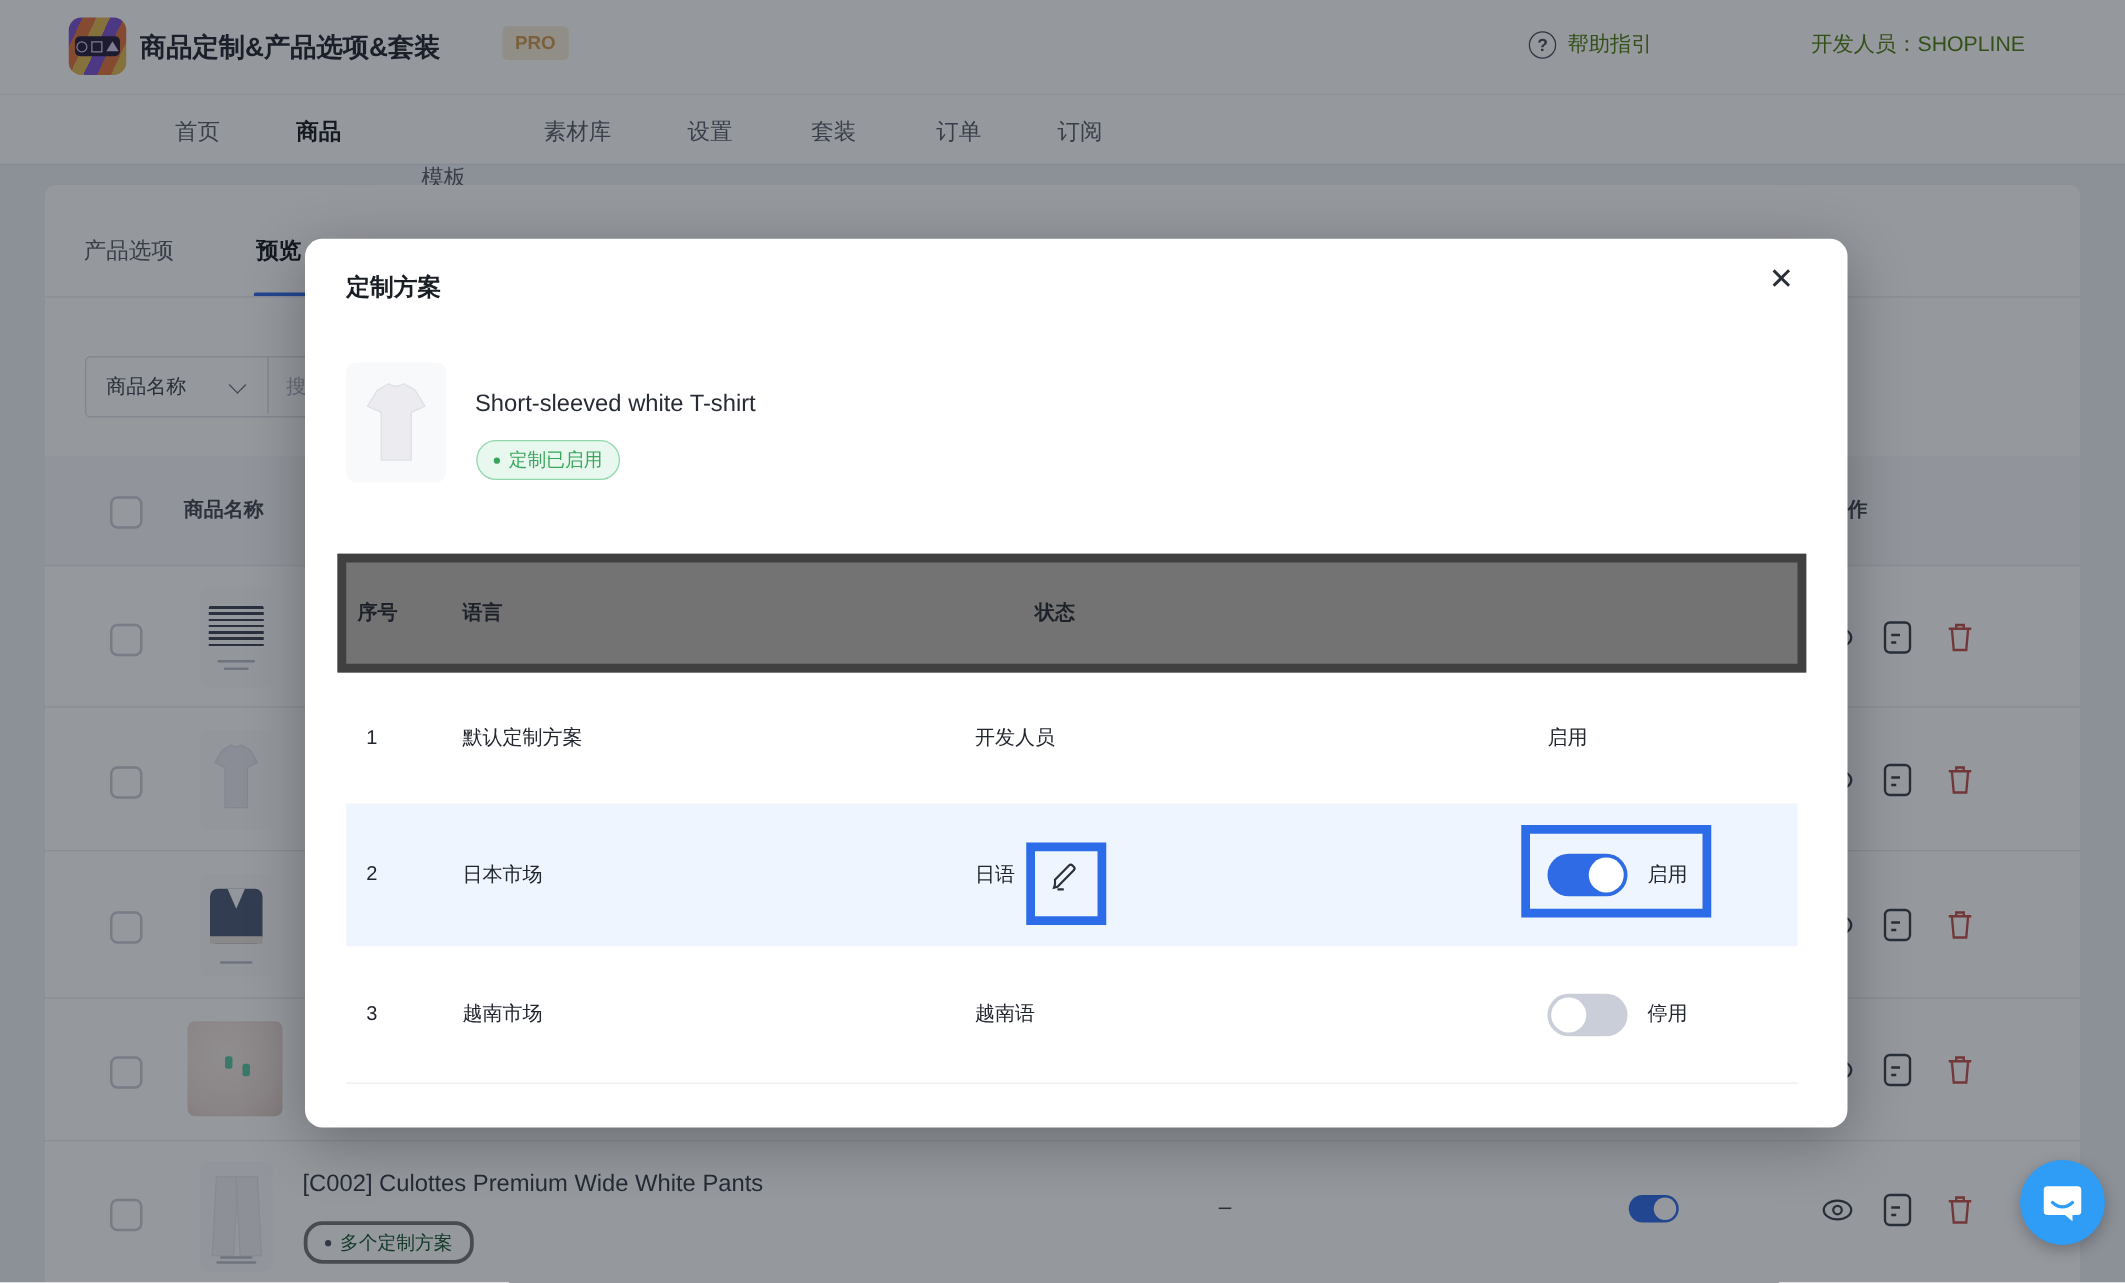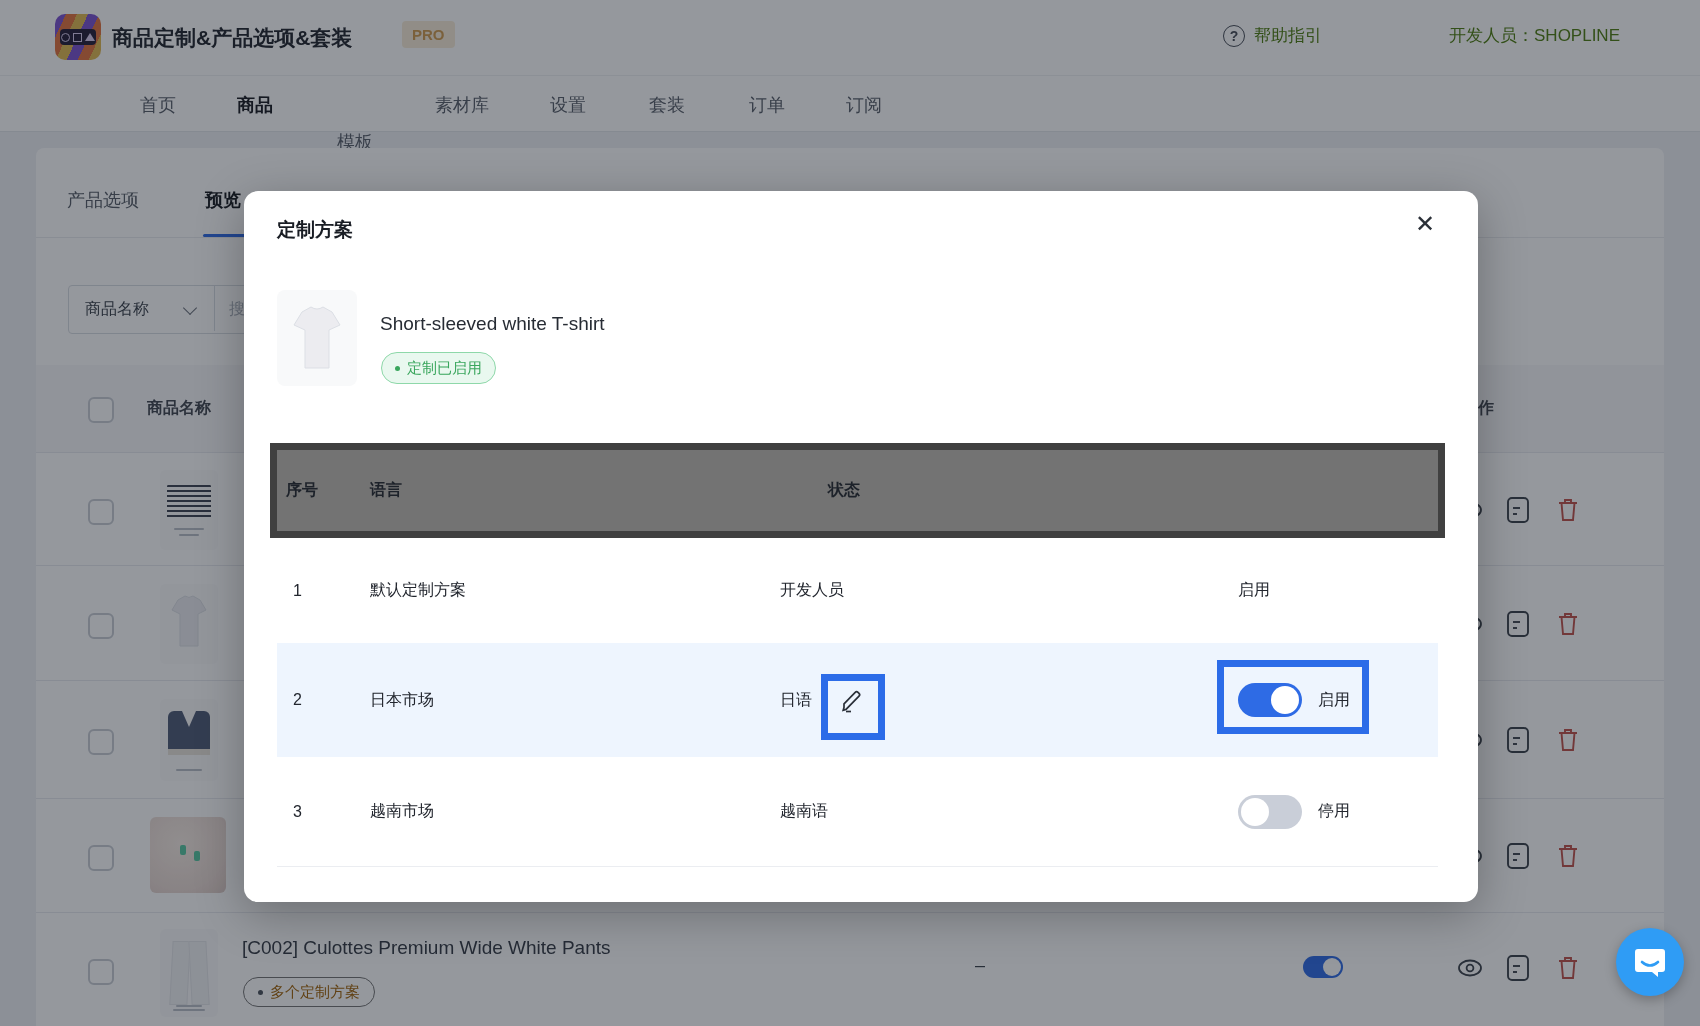--- a/index.html
+++ b/index.html
@@ -50,22 +50,22 @@
     background:repeating-linear-gradient(0deg,#fdfdfd 0 3px,#3c4250 3px 5px);border-radius:3px;}
   .cap-line{position:absolute;background:#b9bec7;height:2px;border-radius:1px;}
   .tee{fill:#ececf0;stroke:#dcdfe5;stroke-width:1;}
   .cardigan-body{position:absolute;left:8px;top:12px;width:42px;height:44px;background:#4e5a75;border-radius:6px;}
   .cardigan-v{position:absolute;left:22px;top:12px;width:0;height:0;border-left:7px solid transparent;border-right:7px solid transparent;border-top:16px solid #fbfbfc;}
   .cardigan-cuff{position:absolute;bottom:0;width:42px;height:6px;left:8px;background:#e9e4da;}
   .pearl{position:absolute;border-radius:6px;background:radial-gradient(circle at 40% 35%,#f7ece4,#e9d9d3 70%,#dcc9c4);}
   .pearl .e1,.pearl .e2{position:absolute;width:6px;height:10px;background:#57c7a0;border-radius:2px;}
   .pants-leg{position:absolute;top:12px;width:16px;height:62px;background:#f1f2f4;border:1px solid #e4e6ea;}
   .row-name{position:absolute;font-size:19px;color:#343a44;}
-  .row-badge{position:absolute;height:28px;border:1px solid #737373;border-radius:15px;display:flex;align-items:center;
-    padding:0 14px;font-size:15px;color:#a16207;gap:7px;background:rgba(255,255,255,.25);}
+  .row-badge{position:absolute;height:28px;border:3px solid #737373;border-radius:15px;display:flex;align-items:center;
+    padding:0 14px;font-size:15px;color:#14532d;gap:7px;background:rgba(255,255,255,.25);}
   .dot-dark{width:5px;height:5px;border-radius:50%;background:#4a505a;}
   .dash{position:absolute;font-size:18px;color:#3a404a;}
   .mini-toggle{position:absolute;width:40px;height:22px;border-radius:11px;background:#2e6be5;}
   .mini-toggle .knob{position:absolute;right:2px;top:2px;width:18px;height:18px;border-radius:50%;background:#fff;}
   .act-icn{position:absolute;}
   
   .overlay{position:absolute;left:0;top:0;width:1700px;height:1026px;background:rgba(21,27,38,0.45);z-index:50;}
   
   .modal{position:absolute;left:244px;top:191px;width:1234px;height:711px;background:#fff;border-radius:14px;
     box-shadow:0 12px 48px rgba(0,0,0,.28);z-index:60;}

